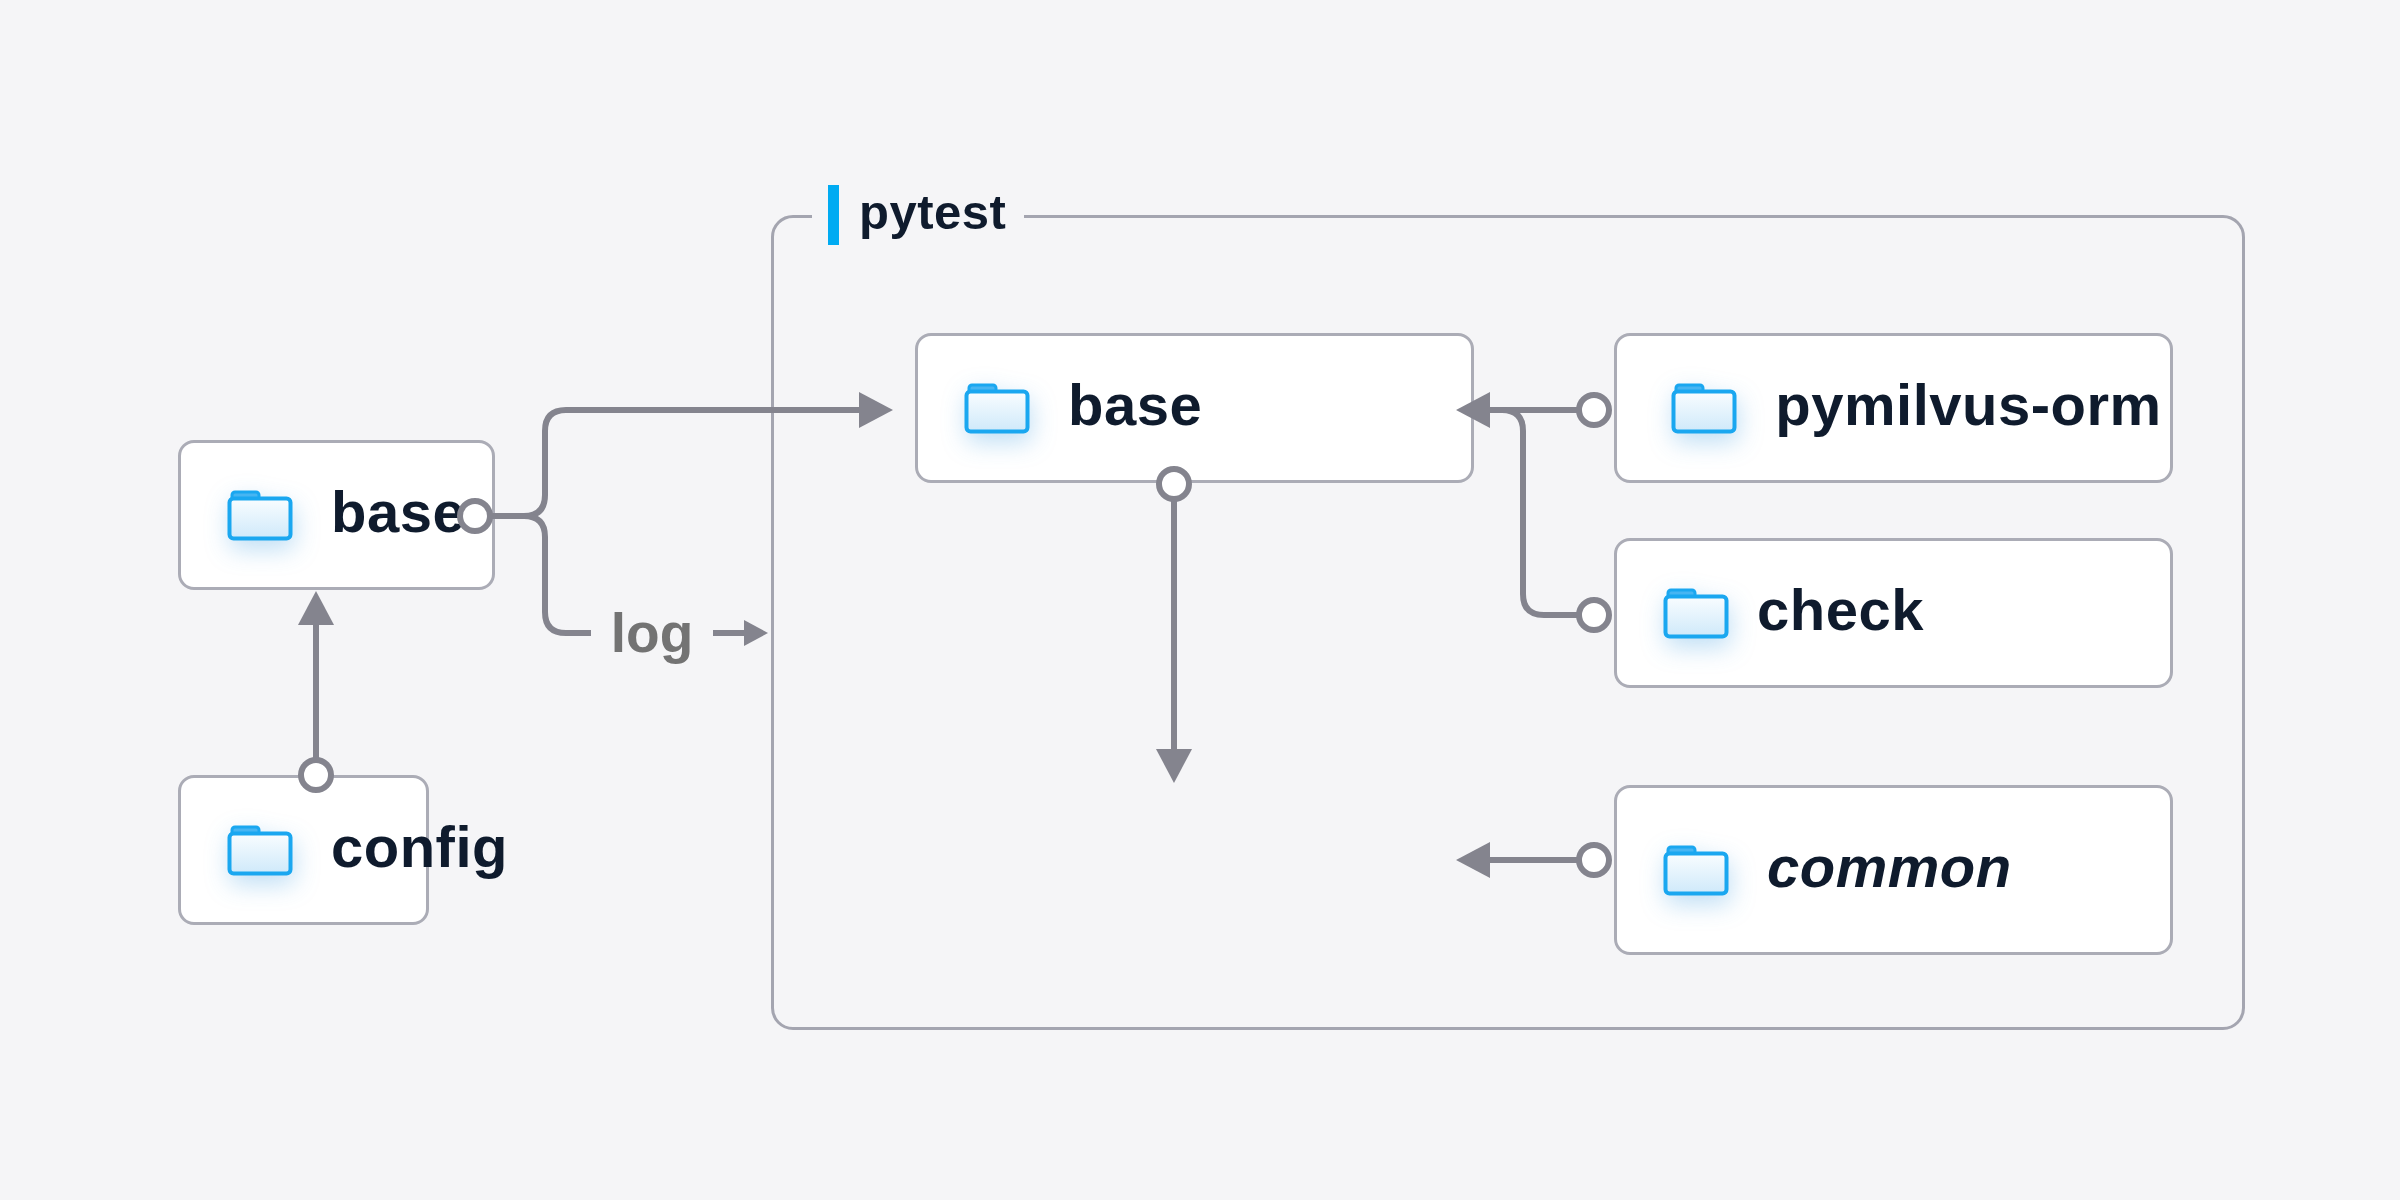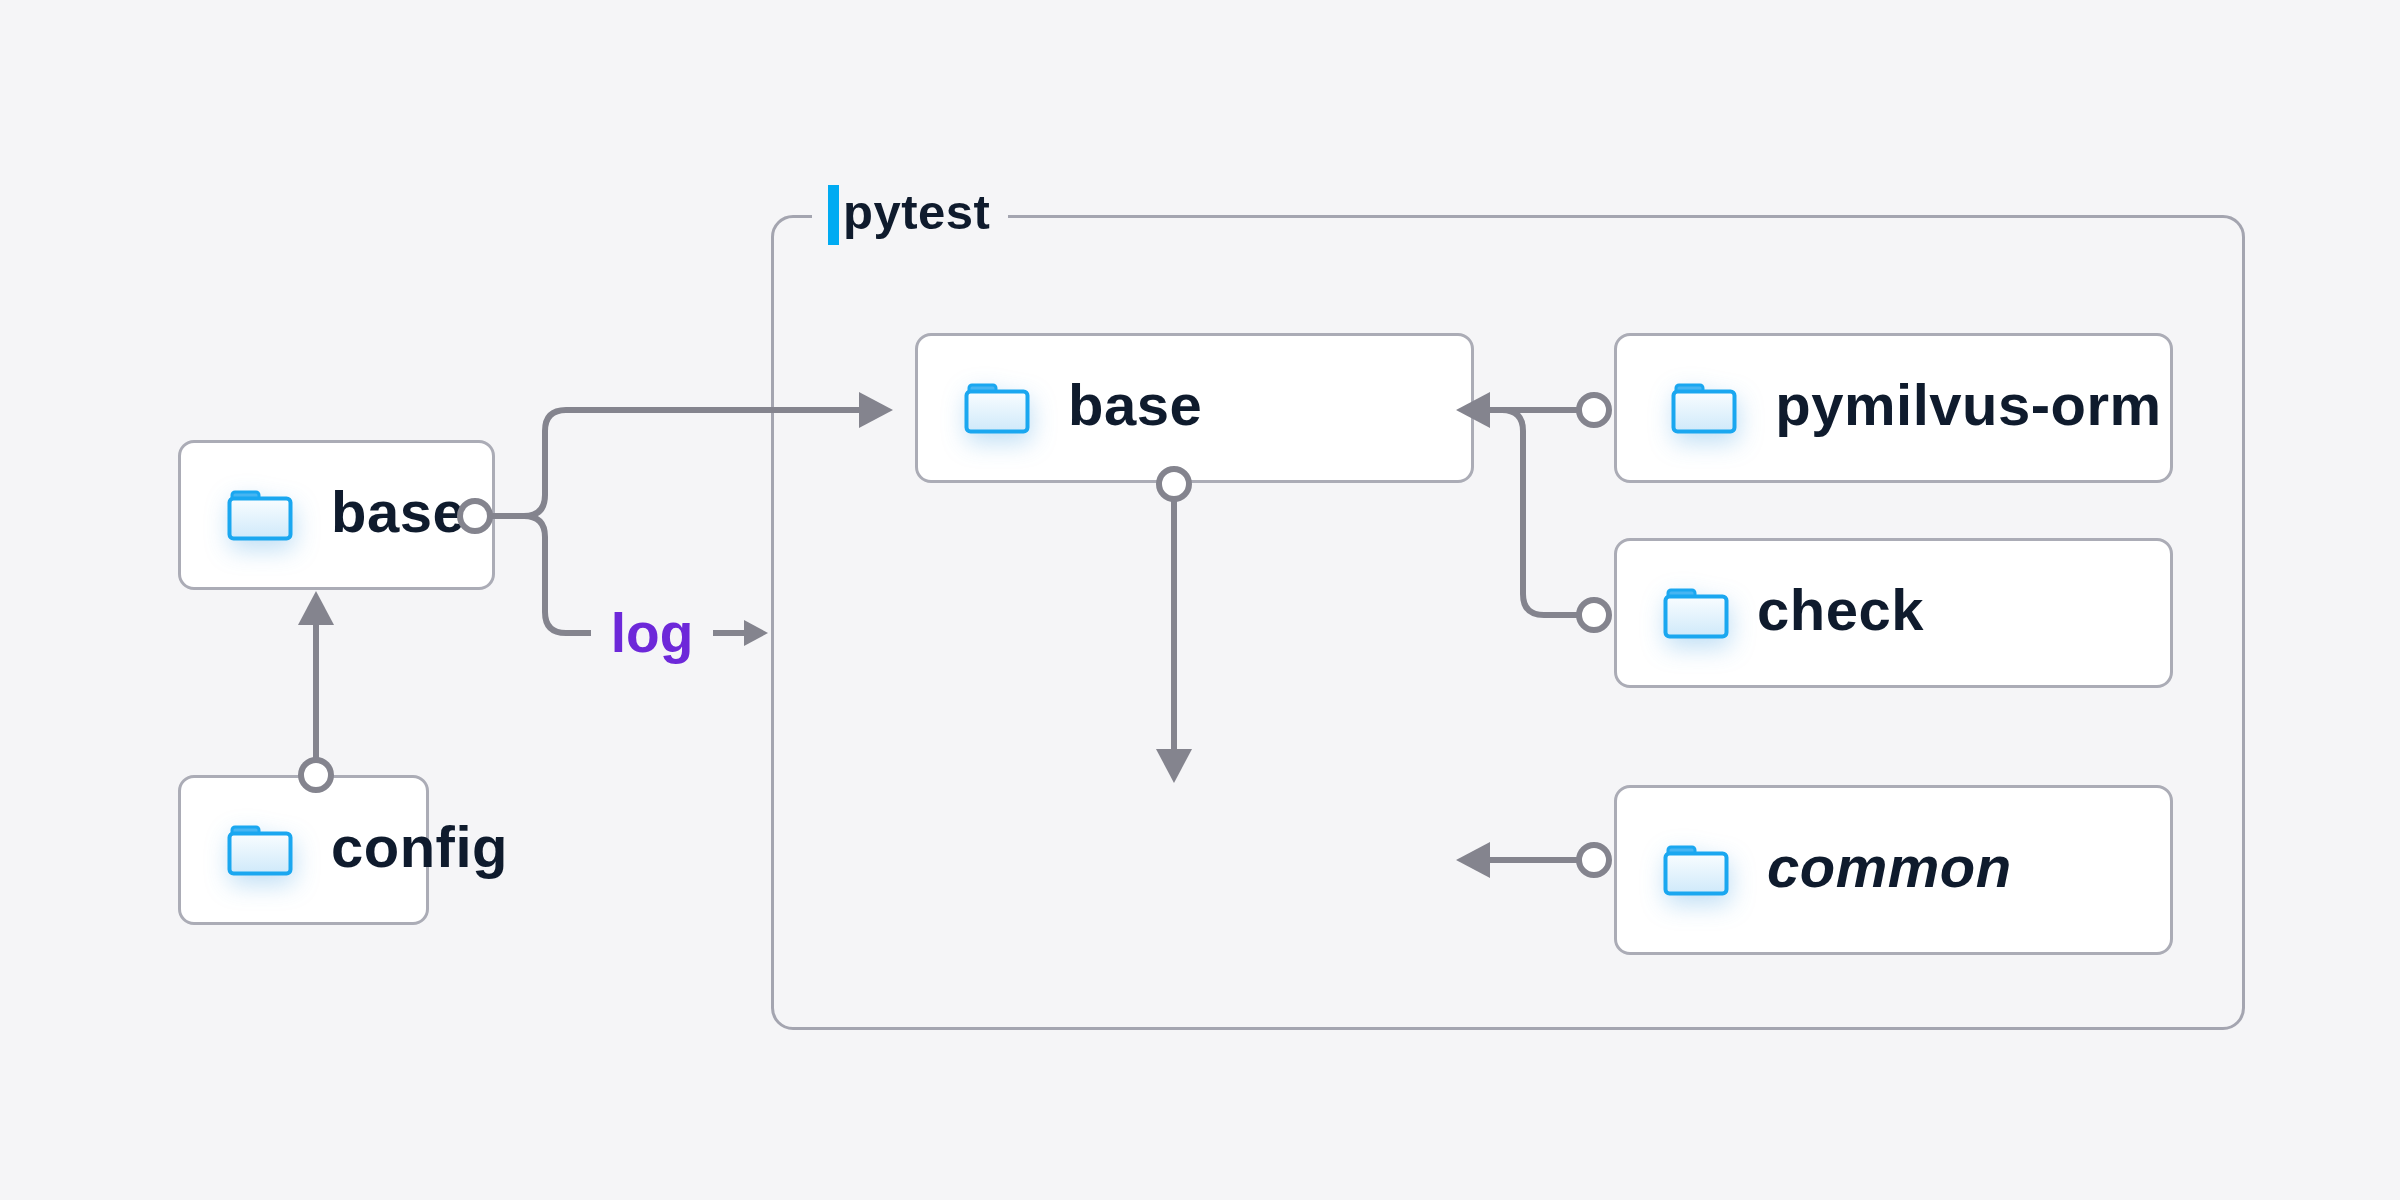--- a/index.html
+++ b/index.html
@@ -18,21 +18,21 @@
     border: 3px solid #a4a5b0;
     border-radius: 22px;
     box-sizing: border-box;
     background: transparent;
   }
   .group-label {
     position: absolute;
     left: 812px; top: 182px; height: 66px;
     background: #f5f5f7;
     display: flex; align-items: center;
-    padding: 0 18px 0 16px; gap: 4px;
+    padding: 0 18px 0 16px; gap: 20px;
     z-index: 3;
   }
   .group-label .accent-bar {
     width: 11px; height: 60px;
     background: #00abf2;
   }
   .group-label .group-title {
     font-size: 49px; font-weight: 700; color: #0f1b2d; letter-spacing: 0.5px;
     padding-bottom: 6px;
   }
@@ -70,21 +70,21 @@
   }
   .edge-line { fill: none; stroke: #84848e; stroke-width: 6; }
   .edge-head { fill: #84848e; stroke: none; }
   .edge-dot  { fill: #ffffff; stroke: #84848e; stroke-width: 6; }
 
   
   .log-label {
     position: absolute;
     left: 596px; top: 602px; width: 112px; height: 62px;
     display: flex; align-items: center; justify-content: center;
-    color: #6d28d9; font-size: 55px; font-weight: 600;
+    color: #737373; font-size: 55px; font-weight: 600;
     z-index: 4;
   }
 </style>
 </head>
 <body>
 
 <div class="stage">
 
   <div class="group-box"></div>
   <div class="group-label">

